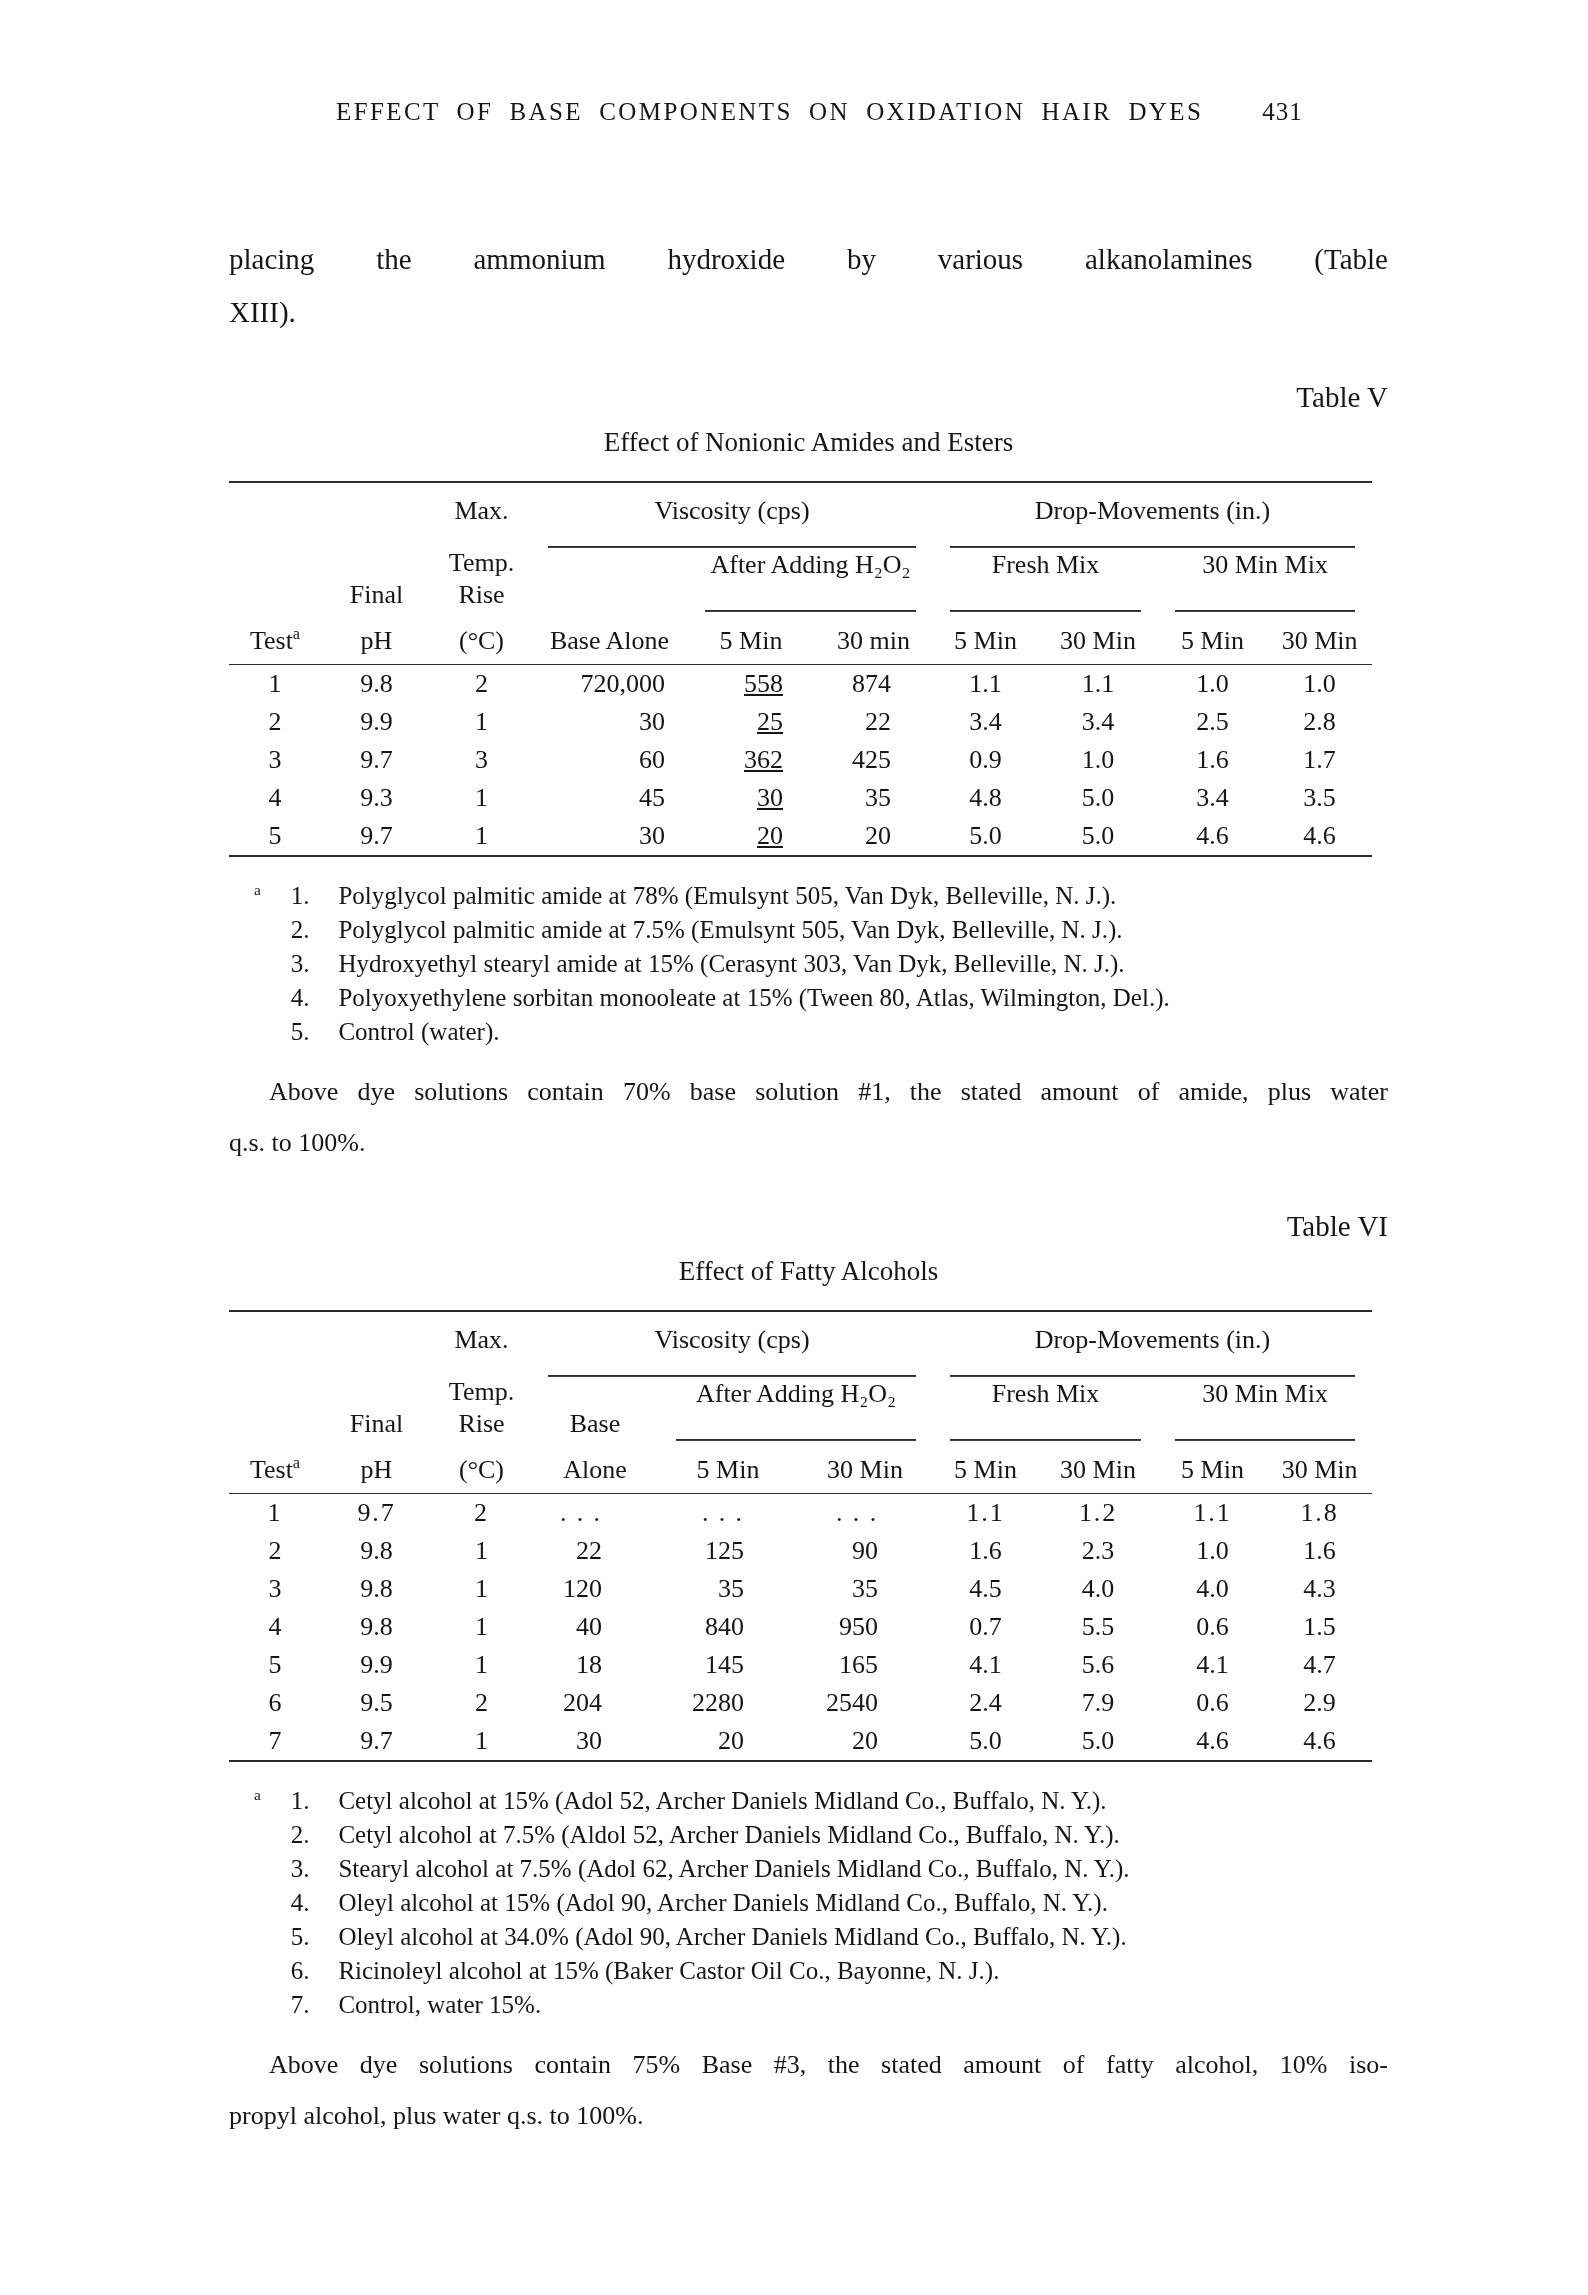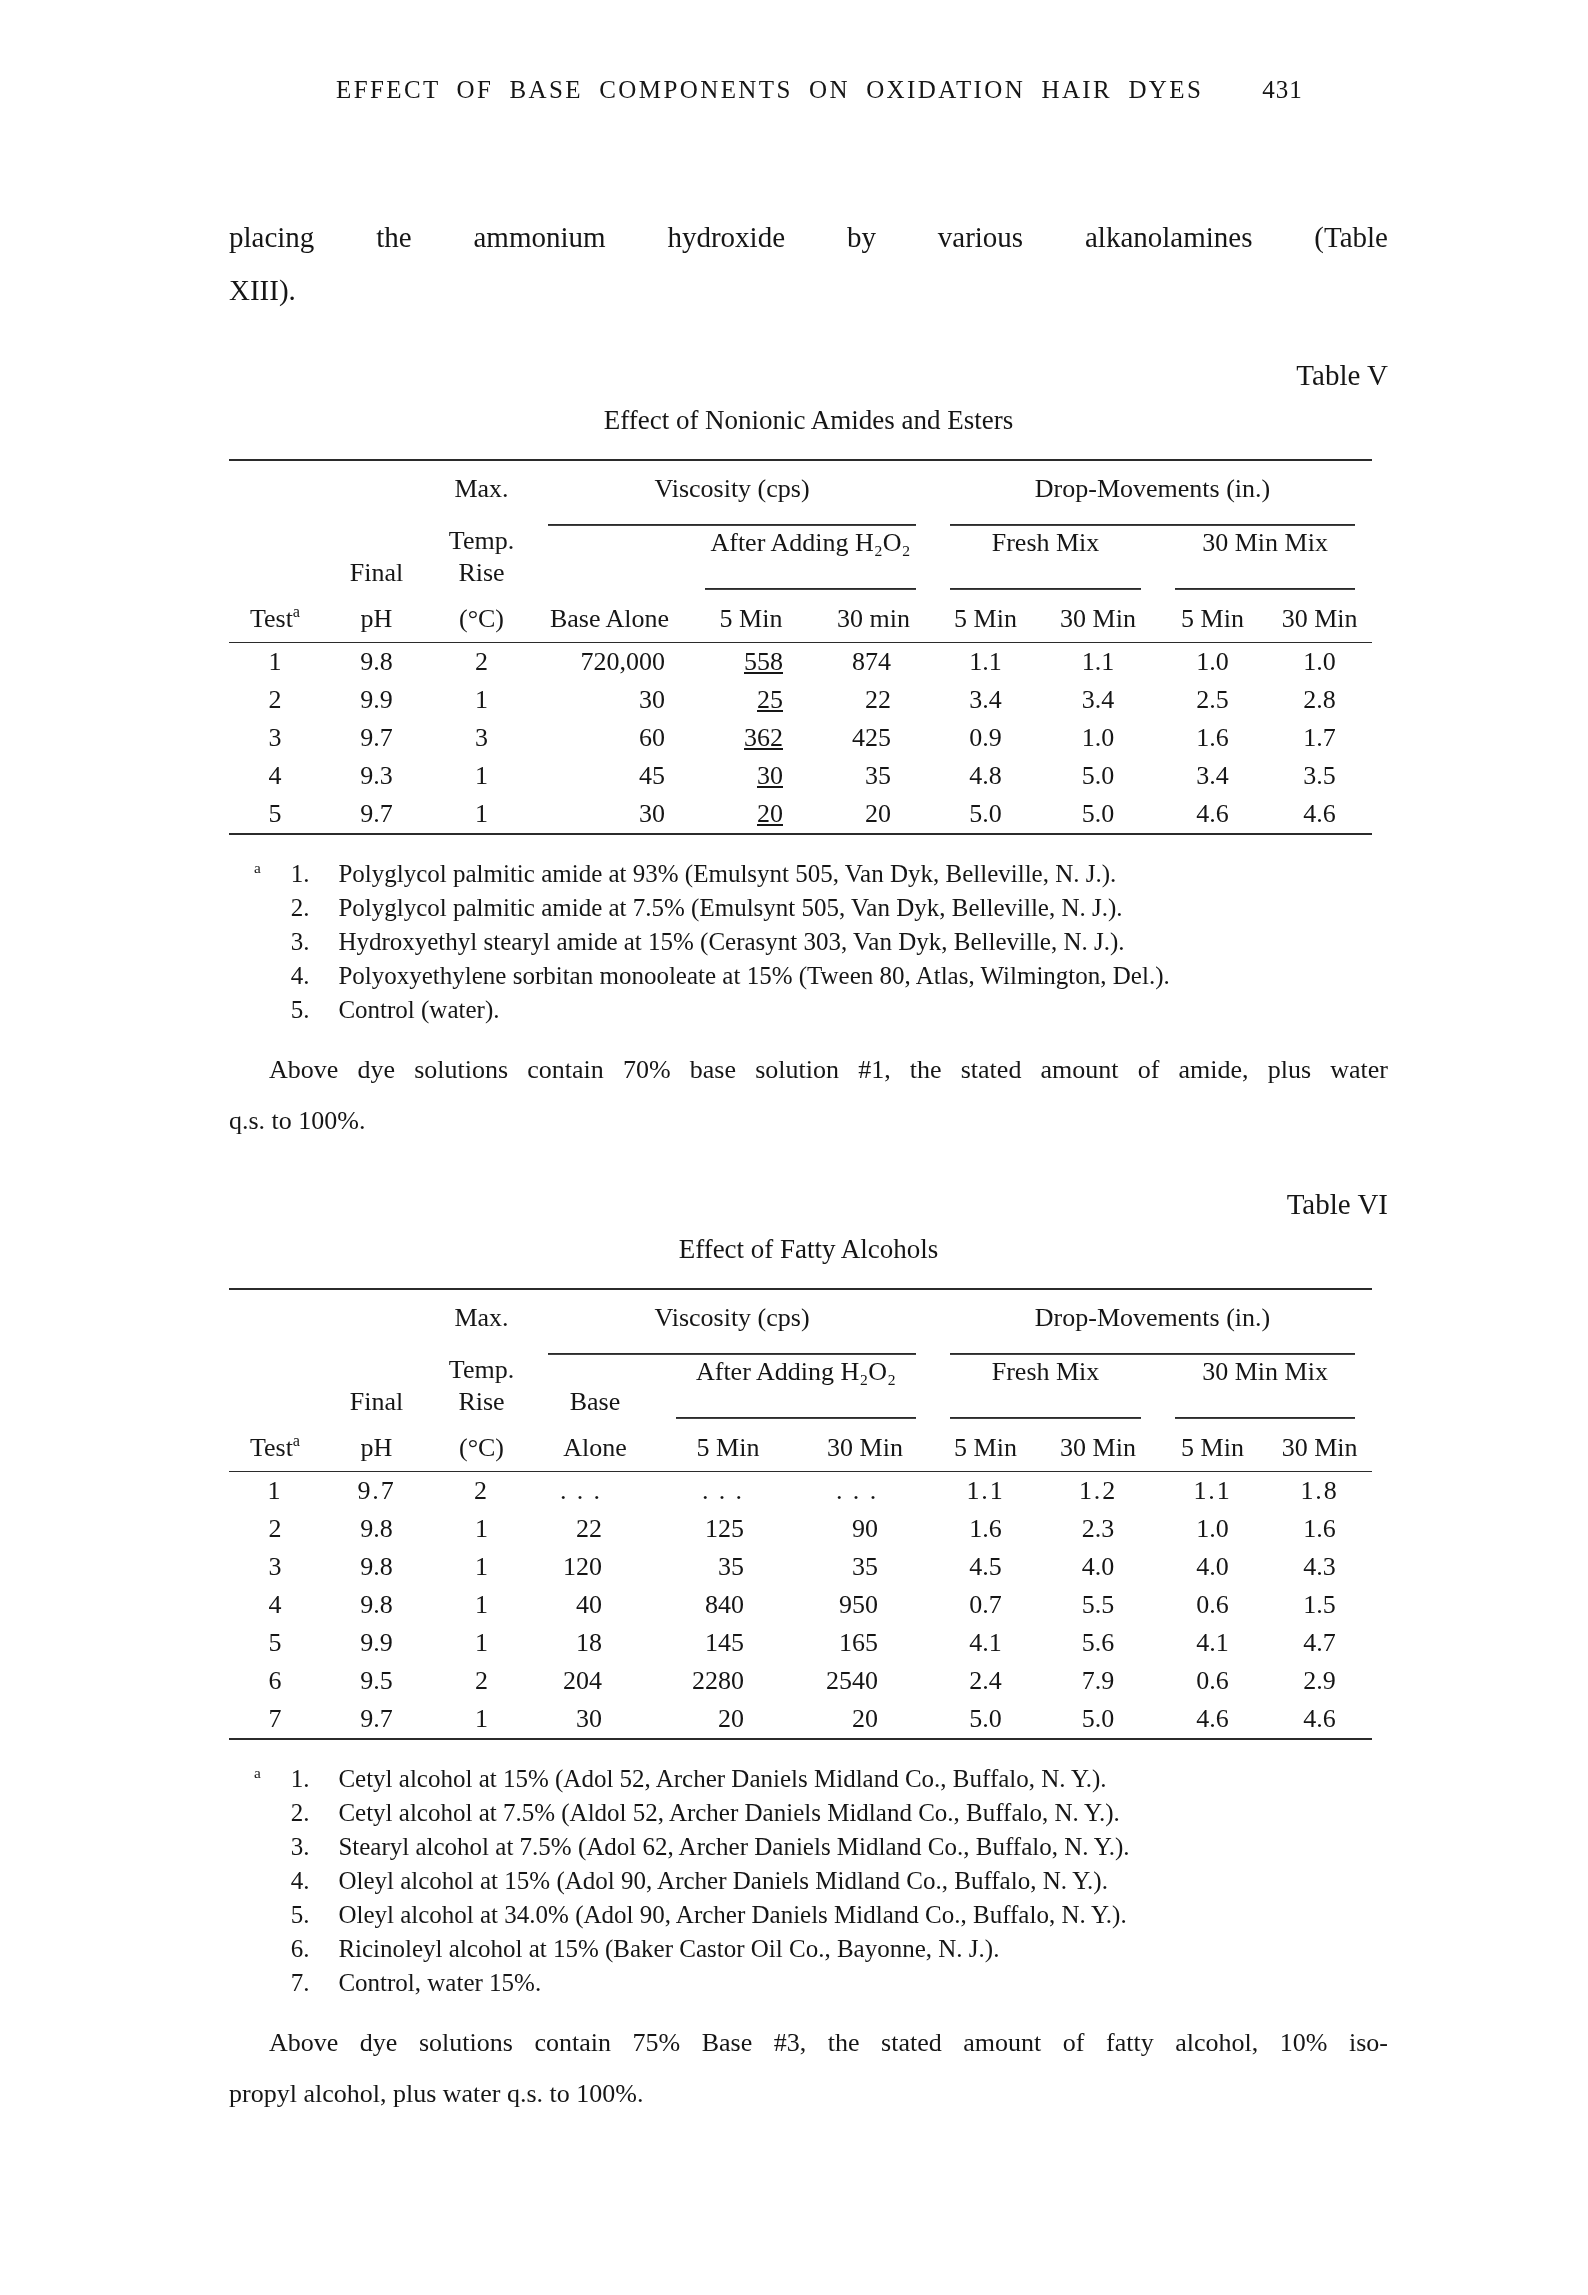--- a/index.html
+++ b/index.html
@@ -4,21 +4,21 @@
 <style>
   html,body{margin:0;padding:0;background:#e8e8e8;}
   .page{
     position:relative;
     width:1589px;height:2295px;
     background:#ffffff;
     font-family:"Liberation Serif","DejaVu Serif",serif;
     color:#161616;
     overflow:hidden;
   }
-  .content{margin-left:229px;width:1159px;padding-top:76px;}
+  .content{margin-left:229px;width:1159px;padding-top:98px;}
 
   
   .running-head{
     margin-left:107px;
     font-size:25px;
     letter-spacing:2.4px;
     word-spacing:7.6px;
     white-space:nowrap;
   }
   .running-head .pageno{margin-left:59px;letter-spacing:1px;}
@@ -198,21 +198,21 @@
               <td>20</td>
               <td>5.0</td>
               <td>5.0</td>
               <td>4.6</td>
               <td>4.6</td>
             </tr>
           </tbody>
       </table>
 
       <div class="footnotes">
-          <div class="fn"><span class="fn-sup">a</span><span class="fn-num">1.</span><span class="fn-text">Polyglycol palmitic amide at 93% (Emulsynt 505, Van Dyk, Belleville, N. J.).</span></div>
+          <div class="fn"><span class="fn-sup">a</span><span class="fn-num">1.</span><span class="fn-text">Polyglycol palmitic amide at 78% (Emulsynt 505, Van Dyk, Belleville, N. J.).</span></div>
           <div class="fn"><span class="fn-sup"></span><span class="fn-num">2.</span><span class="fn-text">Polyglycol palmitic amide at 7.5% (Emulsynt 505, Van Dyk, Belleville, N. J.).</span></div>
           <div class="fn"><span class="fn-sup"></span><span class="fn-num">3.</span><span class="fn-text">Hydroxyethyl stearyl amide at 15% (Cerasynt 303, Van Dyk, Belleville, N. J.).</span></div>
           <div class="fn"><span class="fn-sup"></span><span class="fn-num">4.</span><span class="fn-text">Polyoxyethylene sorbitan monooleate at 15% (Tween 80, Atlas, Wilmington, Del.).</span></div>
           <div class="fn"><span class="fn-sup"></span><span class="fn-num">5.</span><span class="fn-text">Control (water).</span></div>
         </div>
 
       <div class="note">
         <div class="jline indent">Above dye solutions contain 70% base solution #1, the stated amount of amide, plus water</div>
         <div class="lline">q.s. to 100%.</div>
       </div>

